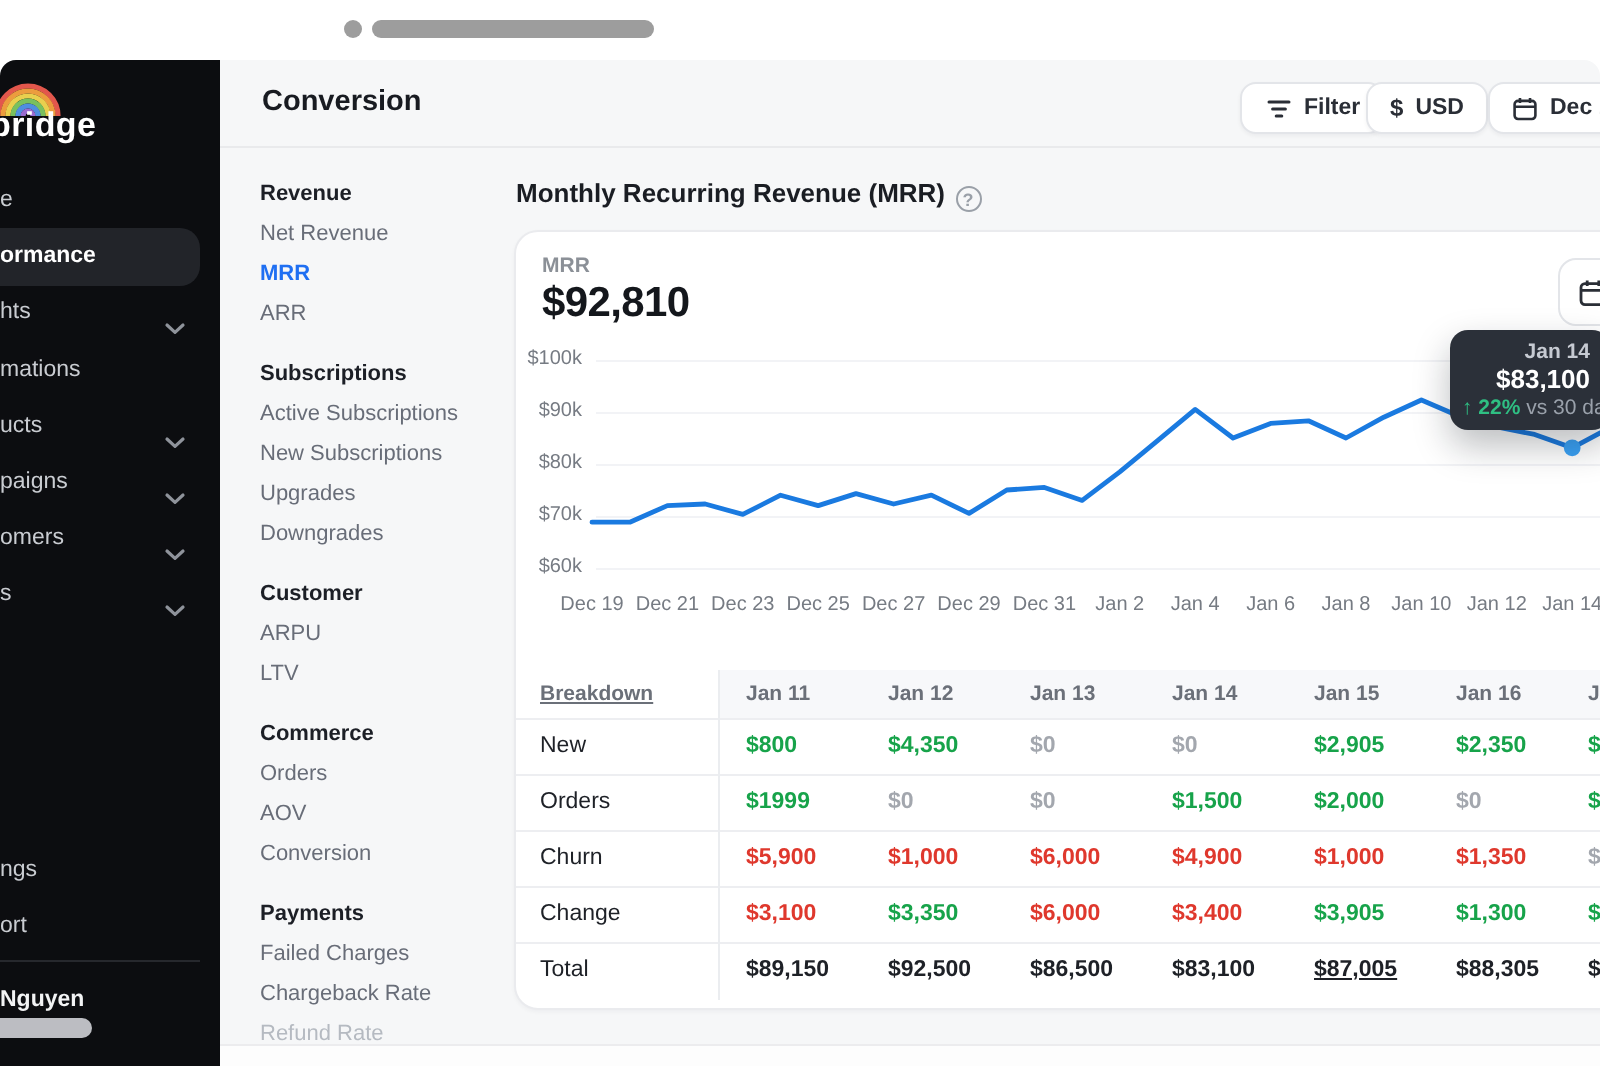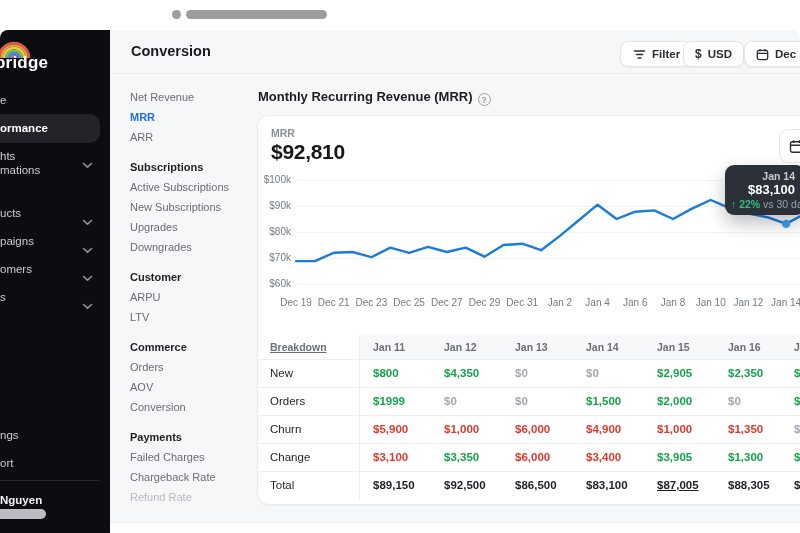--- a/index.html
+++ b/index.html
@@ -102,21 +102,21 @@
           <div class="s-item active" style="top: 86px;">
             <div class="s-pill" style="top: -2.5px;"></div>
             <span class="lbl">ormance</span>
           </div>
           <div class="s-item" style="top: 114px;">
             <span class="lbl">hts</span>
             <span class="s-chev"><svg width="11" height="7" viewBox="0 0 11 7" fill="none">
                 <path d="M1.5 1.5 L5.5 5.2 L9.5 1.5" stroke="#8f939b" stroke-width="1.6" stroke-linecap="round" stroke-linejoin="round"></path>
               </svg></span>
           </div>
-          <div class="s-item" style="top: 128px;">
+          <div class="s-item" style="top: 143px;">
             <span class="lbl">mations</span>
           </div>
           <div class="s-item" style="top: 171px;">
             <span class="lbl">ucts</span>
             <span class="s-chev"><svg width="11" height="7" viewBox="0 0 11 7" fill="none">
                 <path d="M1.5 1.5 L5.5 5.2 L9.5 1.5" stroke="#8f939b" stroke-width="1.6" stroke-linecap="round" stroke-linejoin="round"></path>
               </svg></span>
           </div>
           <div class="s-item" style="top: 199px;">
             <span class="lbl">paigns</span>
@@ -174,20 +174,21 @@
                   <path d="M4.6 1.2 V4 M10.4 1.2 V4 M1.5 6.2 H13.5" stroke="#2a2e36" stroke-width="1.5"></path>
                 </svg>
               </span>
               <span>Dec 17</span>
             </div>
           </div>
       </div>
 
       <nav class="metric-nav" id="metric-nav">
           <div class="mgroup">
+            <div class="mheader">Revenue</div>
             <div class="mitem">Net Revenue</div>
             <div class="mitem active">MRR</div>
             <div class="mitem">ARR</div>
           </div>
           <div class="mgroup">
             <div class="mheader">Subscriptions</div>
             <div class="mitem">Active Subscriptions</div>
             <div class="mitem">New Subscriptions</div>
             <div class="mitem">Upgrades</div>
             <div class="mitem">Downgrades</div>

